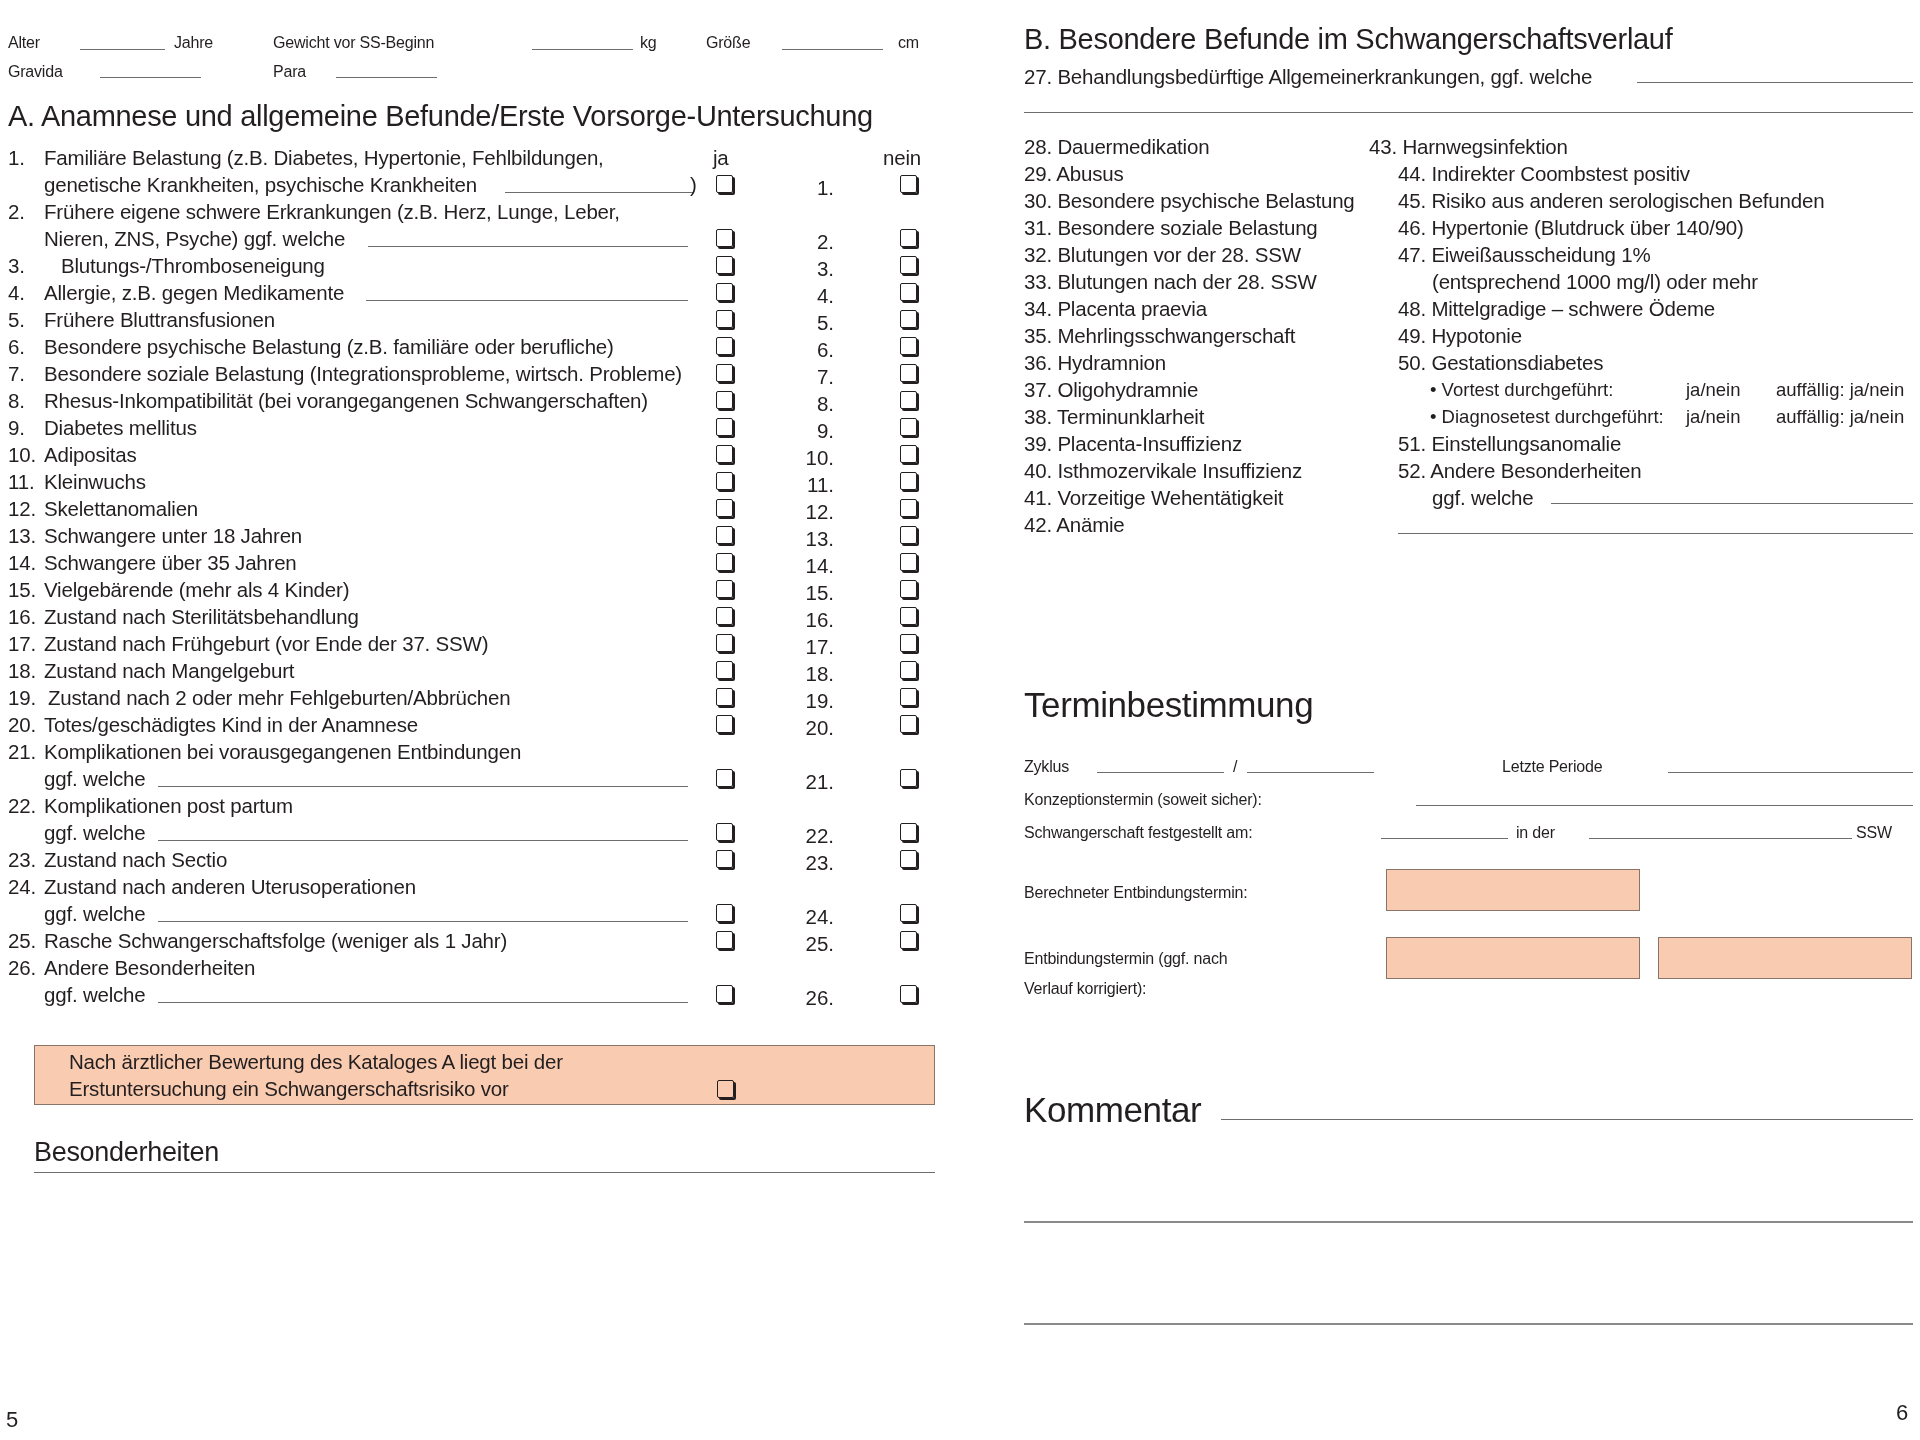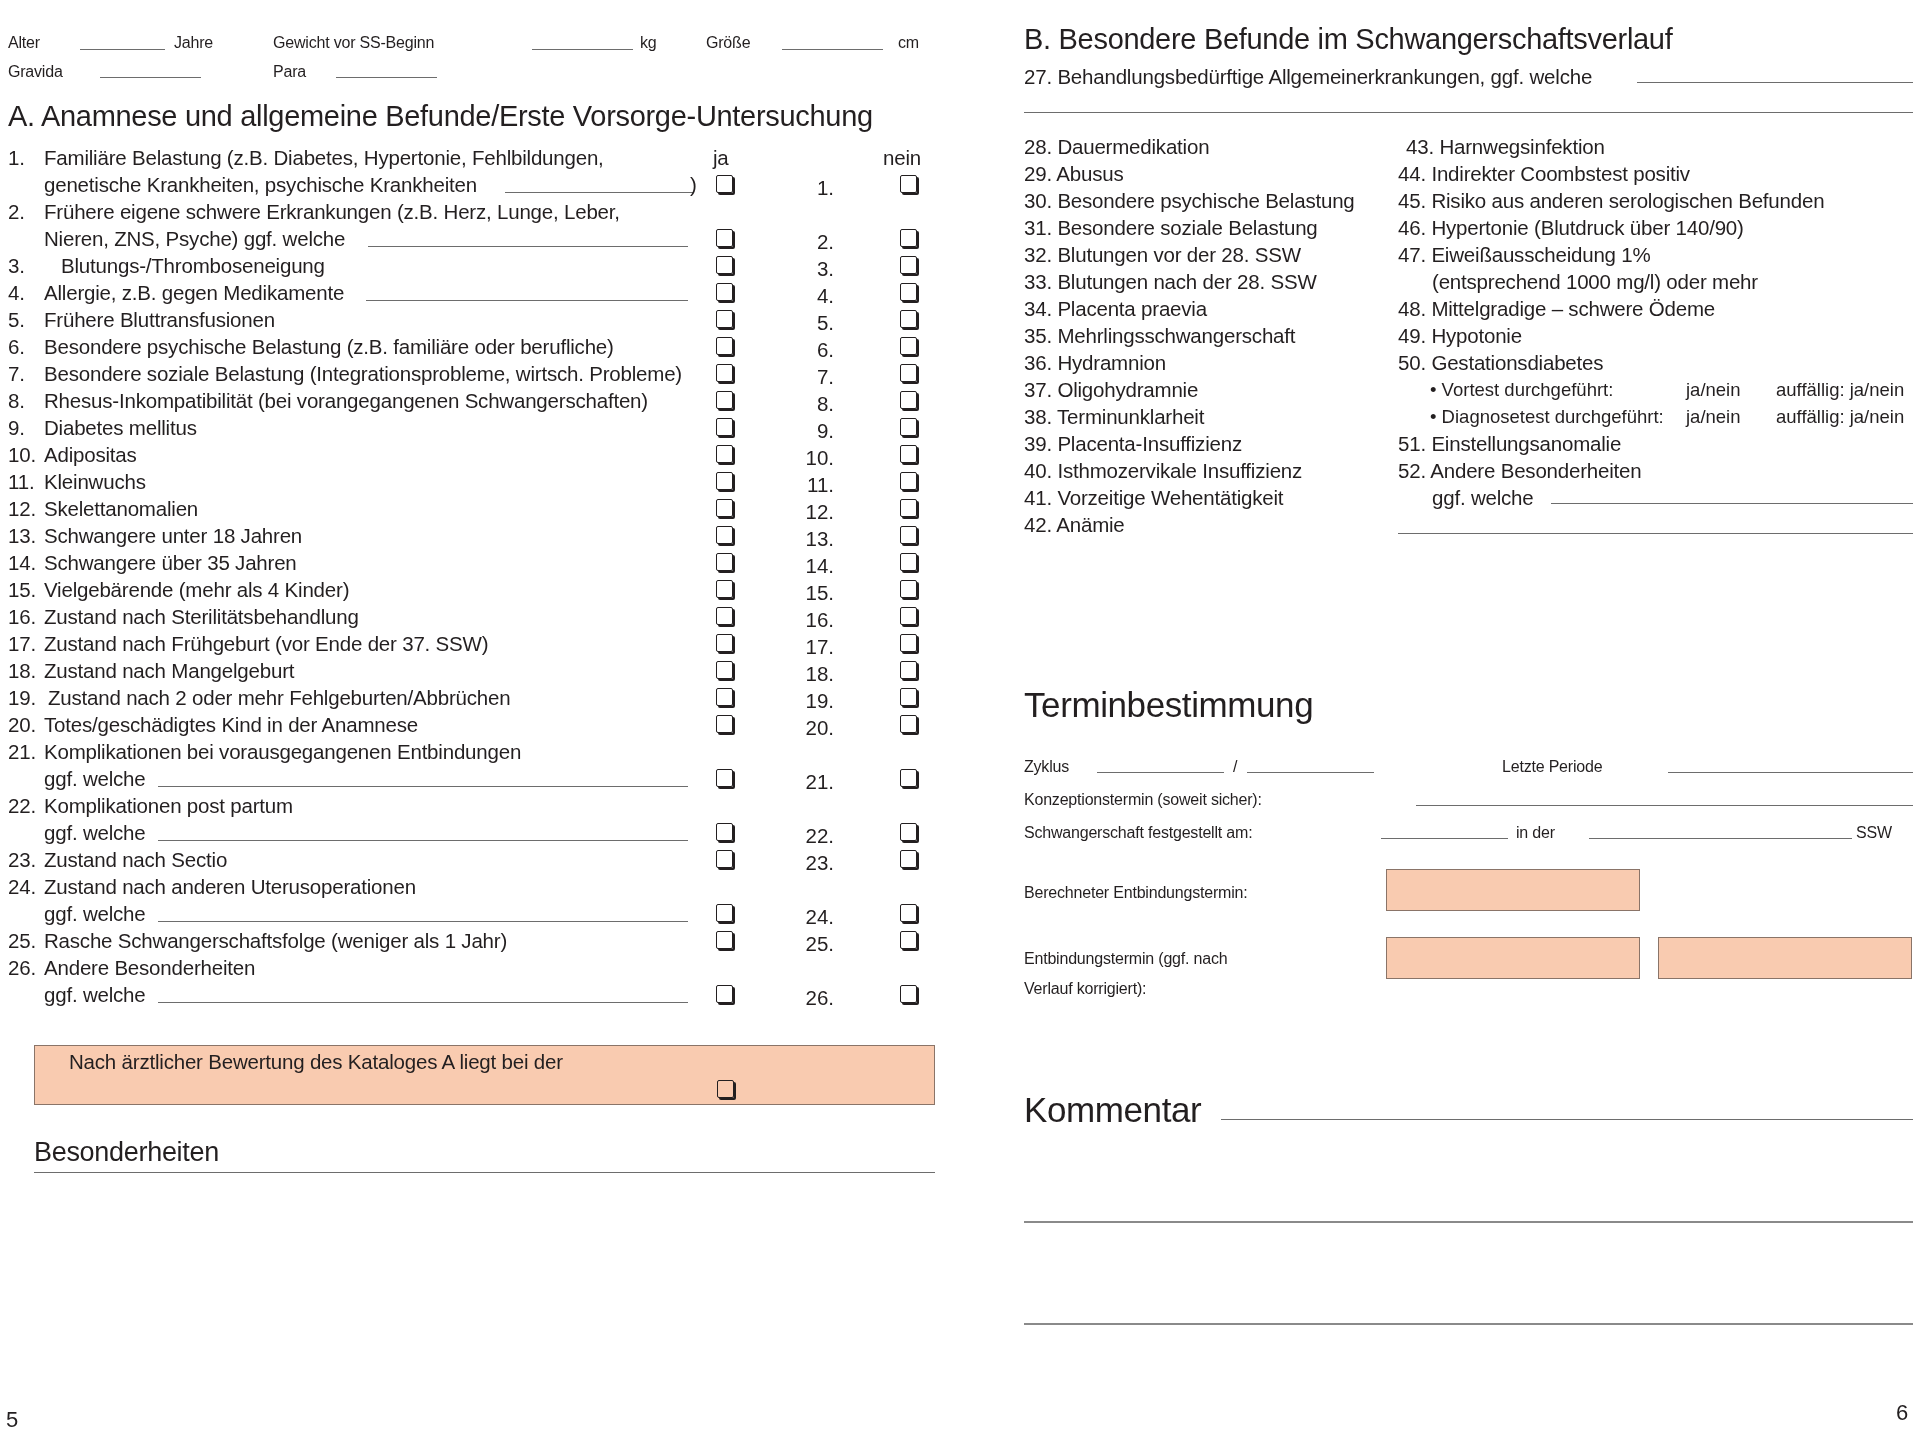--- a/index.html
+++ b/index.html
@@ -191,20 +191,21 @@
       <span class="abs t20" style="left: 44px; top: 954px;">Andere Besonderheiten</span>
       <span class="abs t20" style="left: 44px; top: 981px;">ggf. welche</span>
       <div class="line" style="left: 158px; top: 1002px; width: 530px;"></div>
       <div class="cb" style="left: 716px; top: 985px;"></div>
       <span class="num" style="left: 774px; top: 984px;">26.</span>
       <div class="cb" style="left: 900px; top: 985px;"></div>
     </div>
 
   <div class="peach" style="left:34px;top:1045px;width:901px;height:60px;">
     <span class="abs t20" style="left:34px;top:2px;">Nach ärztlicher Bewertung des Kataloges A liegt bei der</span>
+    <span class="abs t20" style="left:34px;top:29px;">Erstuntersuchung ein Schwangerschaftsrisiko vor</span>
     <div class="cb" style="left:682px;top:34px;"></div>
   </div>
 
   <span class="abs" style="left:34px;top:1136px;font-size:27px;line-height:32px;letter-spacing:-0.3px;">Besonderheiten</span>
   <div class="line" style="left:34px;top:1172px;width:901px;"></div>
 
   <span class="abs pageno" style="left:6px;top:1407px;">5</span>
 </div>
 
 <div>
@@ -226,21 +227,21 @@
       <span class="abs t20" style="left: 1024px; top: 349px;">36. Hydramnion</span>
       <span class="abs t20" style="left: 1024px; top: 376px;">37. Oligohydramnie</span>
       <span class="abs t20" style="left: 1024px; top: 403px;">38. Terminunklarheit</span>
       <span class="abs t20" style="left: 1024px; top: 430px;">39. Placenta-Insuffizienz</span>
       <span class="abs t20" style="left: 1024px; top: 457px;">40. Isthmozervikale Insuffizienz</span>
       <span class="abs t20" style="left: 1024px; top: 484px;">41. Vorzeitige Wehentätigkeit</span>
       <span class="abs t20" style="left: 1024px; top: 511px;">42. Anämie</span>
     </div>
 
   <div>
-    <span class="abs t20" style="left:1406px;top:133px;">43. Harnwegsinfektion</span>
+    <span class="abs t20" style="left:1369px;top:133px;">43. Harnwegsinfektion</span>
     <span class="abs t20" style="left:1398px;top:160px;">44. Indirekter Coombstest positiv</span>
     <span class="abs t20" style="left:1398px;top:187px;">45. Risiko aus anderen serologischen Befunden</span>
     <span class="abs t20" style="left:1398px;top:214px;">46. Hypertonie (Blutdruck über 140/90)</span>
     <span class="abs t20" style="left:1398px;top:241px;">47. Eiweißausscheidung 1%</span>
     <span class="abs t20" style="left:1432px;top:268px;">(entsprechend 1000 mg/l) oder mehr</span>
     <span class="abs t20" style="left:1398px;top:295px;">48. Mittelgradige – schwere Ödeme</span>
     <span class="abs t20" style="left:1398px;top:322px;">49. Hypotonie</span>
     <span class="abs t20" style="left:1398px;top:349px;">50. Gestationsdiabetes</span>
 
     <span class="abs t18" style="left:1430px;top:376px;">• Vortest durchgeführt:</span>

